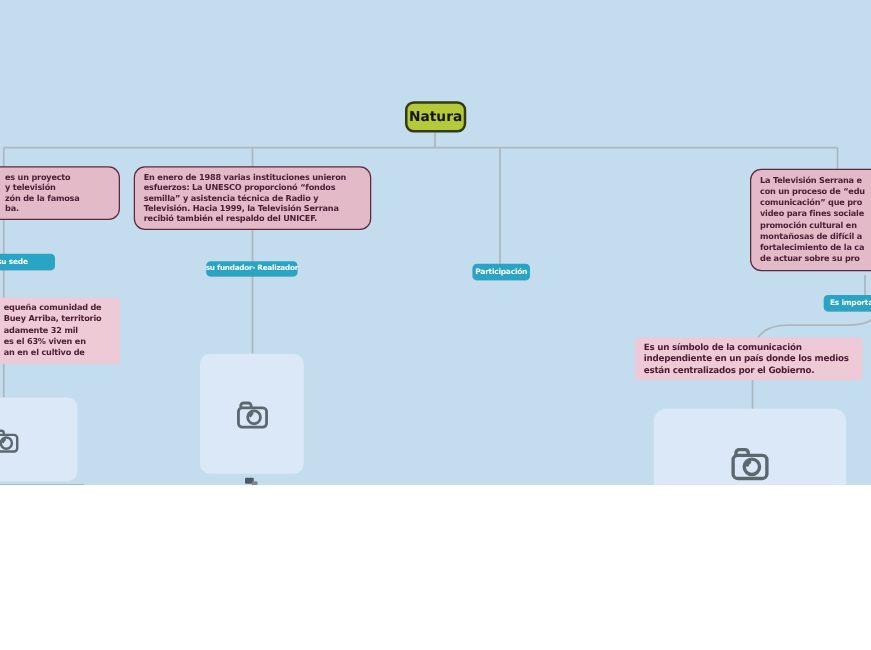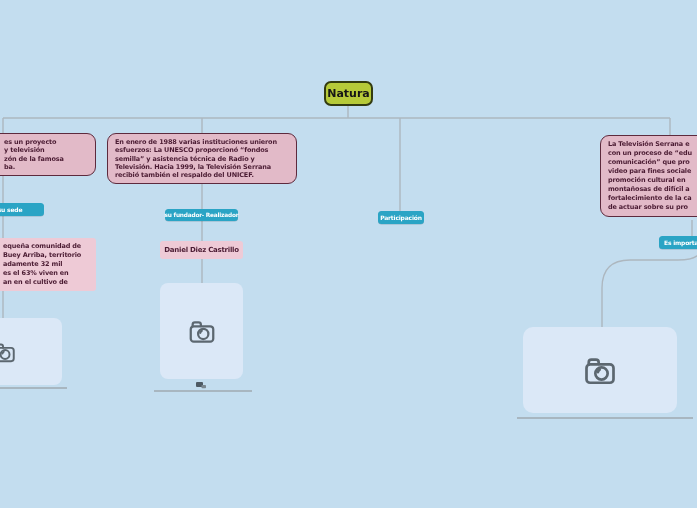--- a/index.html
+++ b/index.html
@@ -1,18 +1,18 @@
 <!DOCTYPE html>
 <html><head>
 <meta charset="utf-8">
 <style>
   html,body{margin:0;padding:0;}
   body{font-family:"DejaVu Sans", sans-serif;}
   #canvas{
-    position:relative;width:697px;height:508px;overflow:hidden;
+    position:relative;width:697px;height:388px;overflow:hidden;
     background:#c3ddef;
   }
   svg.wires{position:absolute;left:0;top:0;z-index:0;}
   .node{position:absolute;z-index:1;box-sizing:border-box;}
   .root{
     background:#b6ca39;border:2px solid #333b10;border-radius:7px;
     color:#161616;font-weight:bold;font-size:11px;
     display:flex;align-items:center;justify-content:center;
   }
   .note{
@@ -84,21 +84,20 @@
       <path d="M10.6 13.4 a2.8 2.8 0 0 1 1.2-1.6"></path>
     </svg>
   </div>
 
   <div class="node note" style="left:107px;top:133px;width:190px;">En enero de 1988 varias instituciones unieron
 esfuerzos: La UNESCO proporcionó “fondos
 semilla” y asistencia técnica de Radio y
 Televisión. Hacia 1999, la Televisión Serrana
 recibió también el respaldo del UNICEF.</div>
   <div class="node tag" style="left:165px;top:209px;width:73px;height:12px;font-size:5.8px;">su fundador- Realizador</div>
-  <div class="node plain center" style="left:160px;top:241px;width:83px;height:18px;">Daniel Diez Castrillo</div>
   <div class="node ph" style="left:160px;top:283px;width:83px;height:96px;">
     <svg class="cam" width="30" height="30" viewBox="0 0 24 24" fill="none" stroke="#5c6770" stroke-width="1.8" stroke-linecap="round" stroke-linejoin="round">
       <path d="M4.5 8.2 V6.9 c0-1 .8-1.8 1.8-1.8 h3 c1 0 1.8 .8 1.8 1.8 V8"></path>
       <rect x="3" y="8.2" width="18" height="12.3" rx="2.4"></rect>
       <circle cx="13" cy="14.3" r="4.1"></circle>
       <path d="M10.6 13.4 a2.8 2.8 0 0 1 1.2-1.6"></path>
     </svg>
   </div>
   <svg class="node" style="left:196px;top:382px;" width="11" height="7" viewBox="0 0 11 7">
     <rect x="0" y="0" width="7" height="5" rx="1" fill="#4e5a64"></rect>
@@ -109,20 +108,23 @@
 
   <div class="node note wide" style="left:600px;top:135px;width:240px;">La Televisión Serrana e
 con un proceso de “edu
 comunicación” que pro
 video para fines sociale
 promoción cultural en
 montañosas de difícil a
 fortalecimiento de la ca
 de actuar sobre su pro</div>
   <div class="node tag" style="left:659px;top:236px;width:52px;height:13px;justify-content:flex-start;padding-left:5px;">Es importante</div>
+  <div class="node plain sym" style="left:508px;top:270px;width:182px;">Es un símbolo de la comunicación
+independiente en un país donde los medios
+están centralizados por el Gobierno.</div>
   <div class="node ph" style="left:523px;top:327px;width:154px;height:86px;border-radius:10px;">
     <svg class="cam" width="36" height="36" viewBox="0 0 24 24" fill="none" stroke="#5c6770" stroke-width="1.8" stroke-linecap="round" stroke-linejoin="round">
       <path d="M4.5 8.2 V6.9 c0-1 .8-1.8 1.8-1.8 h3 c1 0 1.8 .8 1.8 1.8 V8"></path>
       <rect x="3" y="8.2" width="18" height="12.3" rx="2.4"></rect>
       <circle cx="13" cy="14.3" r="4.1"></circle>
       <path d="M10.6 13.4 a2.8 2.8 0 0 1 1.2-1.6"></path>
     </svg>
   </div>
 
 </div>

